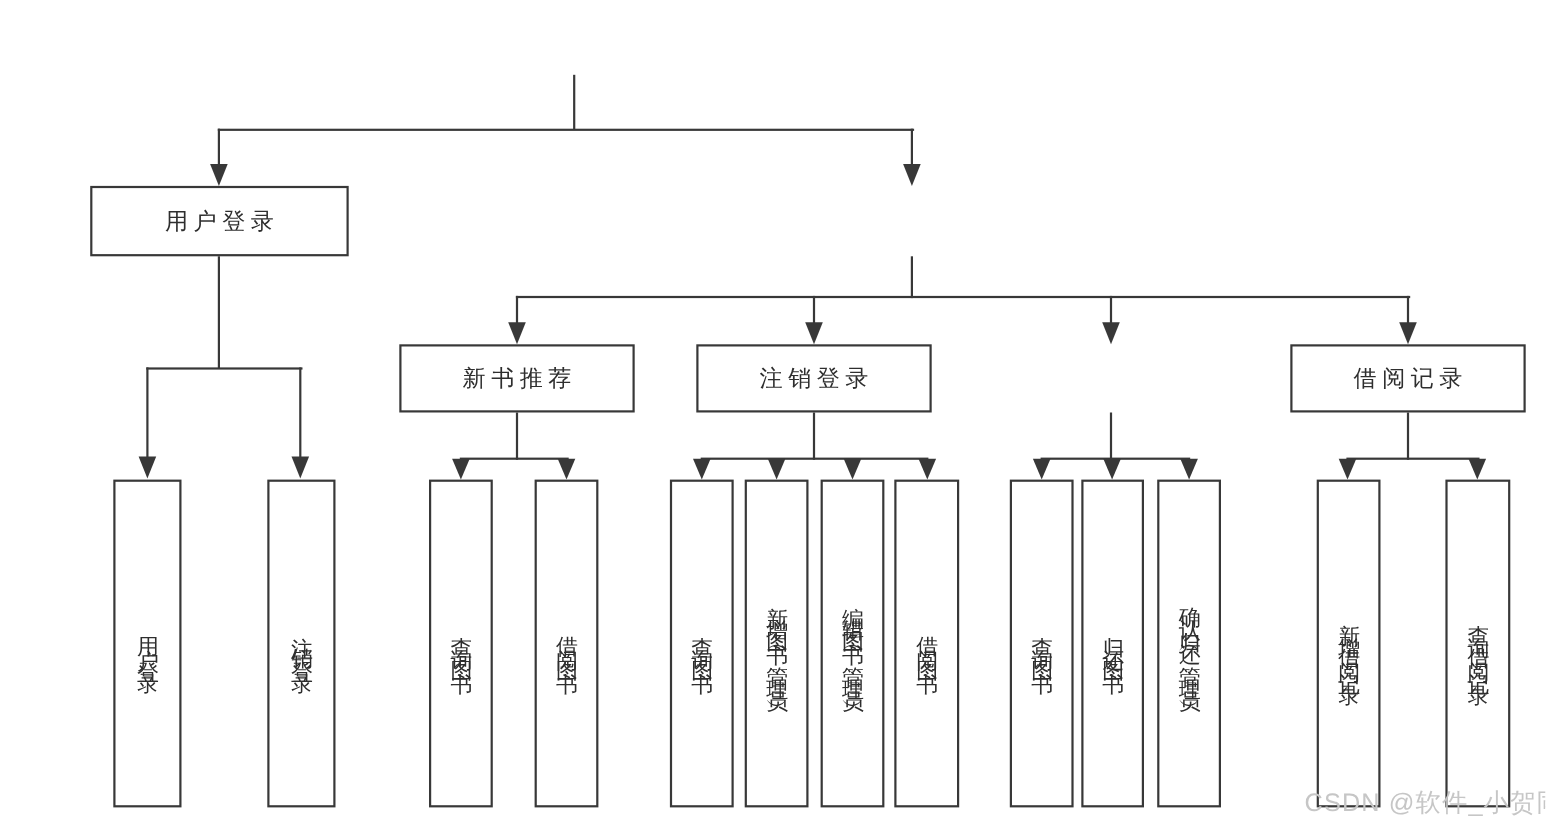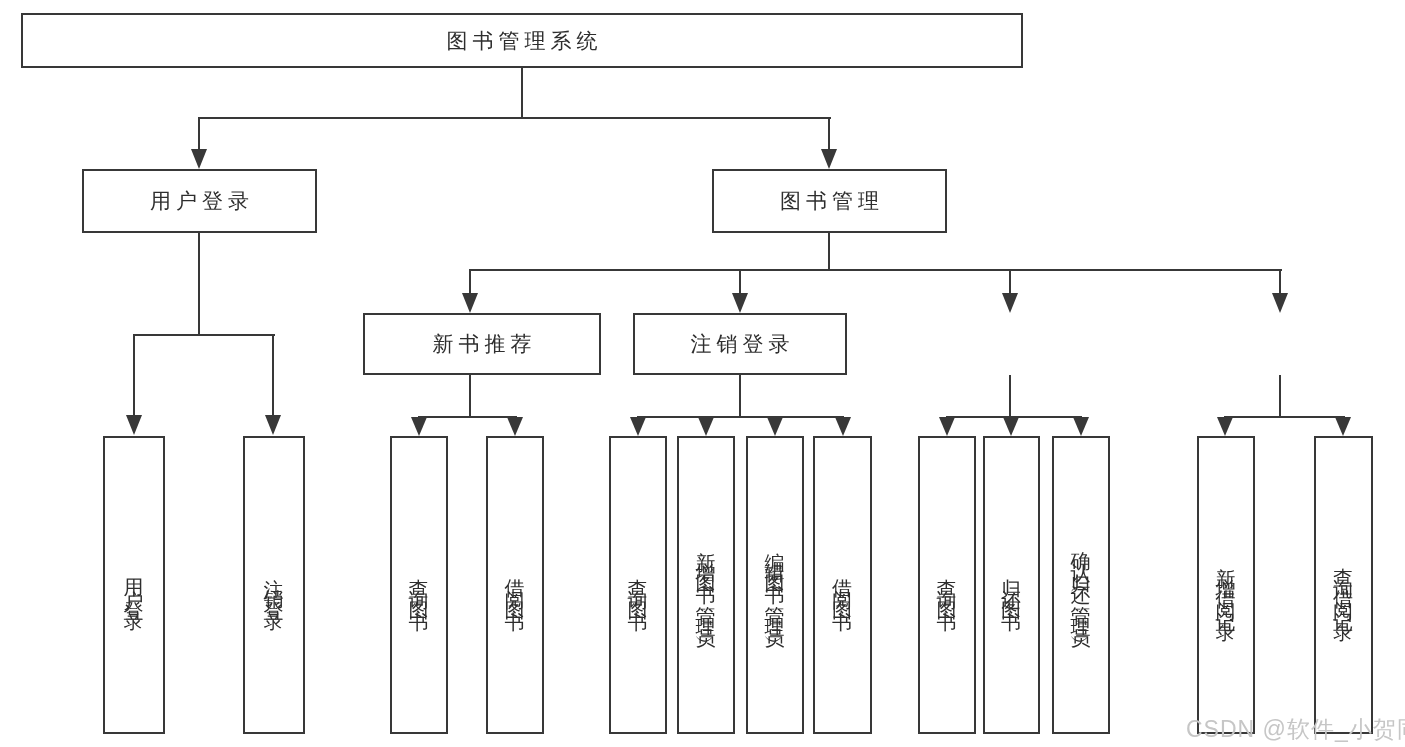--- a/index.html
+++ b/index.html
@@ -35,41 +35,38 @@
   .watermark {
     position:absolute; left:1186px; top:714px; z-index:9;
     font-size:23px; letter-spacing:1px; color:#c6c6c6; white-space:nowrap;
   }
 </style>
 </head>
 <body>
 
 <div class="stage">
 
-  <div class="box" style="left:21px; top:13px; width:1002px; height:55px;">
-    <span class="lbl">图书管理系统</span>
-  </div>
 
   <div class="box" style="left:82px; top:169px; width:235px; height:64px;">
     <span class="lbl">用户登录</span>
   </div>
 
-  <div class="box" style="left:712px; top:169px; width:235px; height:64px;">
-    <span class="lbl">图书管理</span>
-  </div>
 
-  <div class="box" style="left:363px; top:313px; width:238px; height:62px;">
+  <div class="box" style="left:363px; top:313px; width:214px; height:62px;">
     <span class="lbl">新书推荐</span>
   </div>
 
   <div class="box" style="left:633px; top:313px; width:214px; height:62px;">
     <span class="lbl">注销登录</span>
   </div>
 
 
+  <div class="box" style="left:1173px; top:313px; width:214px; height:62px;">
+    <span class="lbl">借阅记录</span>
+  </div>
 
   <div class="vbox" style="left:103px; top:436px; width:62px; height:298px;">
     <span class="vlbl">用户登录</span>
   </div>
   <div class="vbox" style="left:243px; top:436px; width:62px; height:298px;">
     <span class="vlbl">注销登录</span>
   </div>
 
   <div class="vbox" style="left:390px; top:436px; width:58px; height:298px;">
     <span class="vlbl">查询图书</span>

